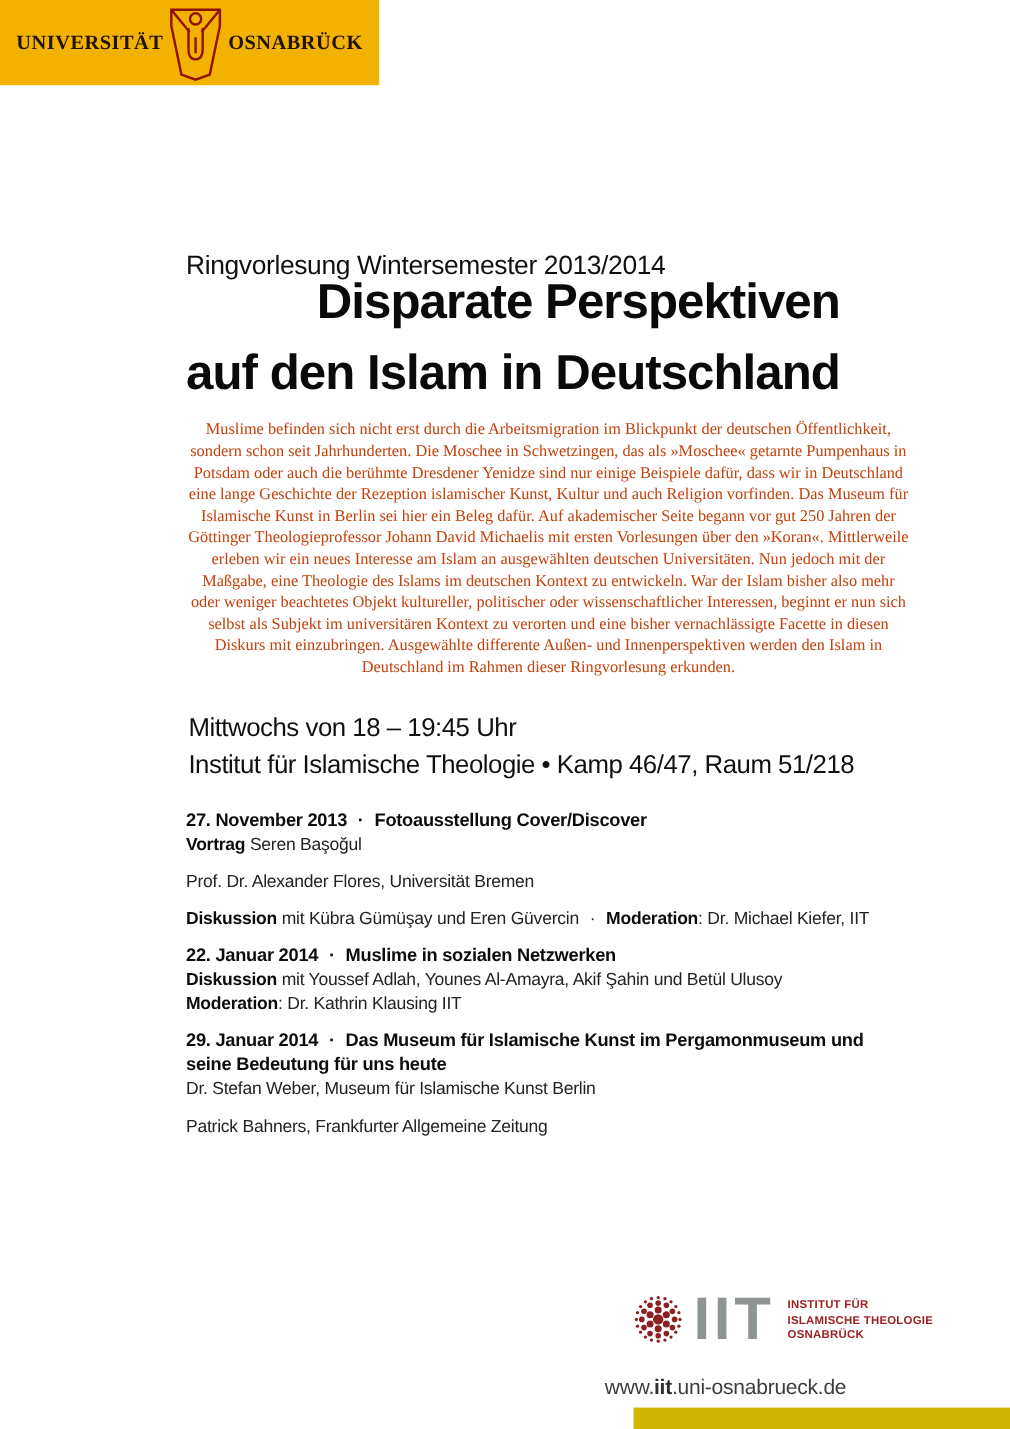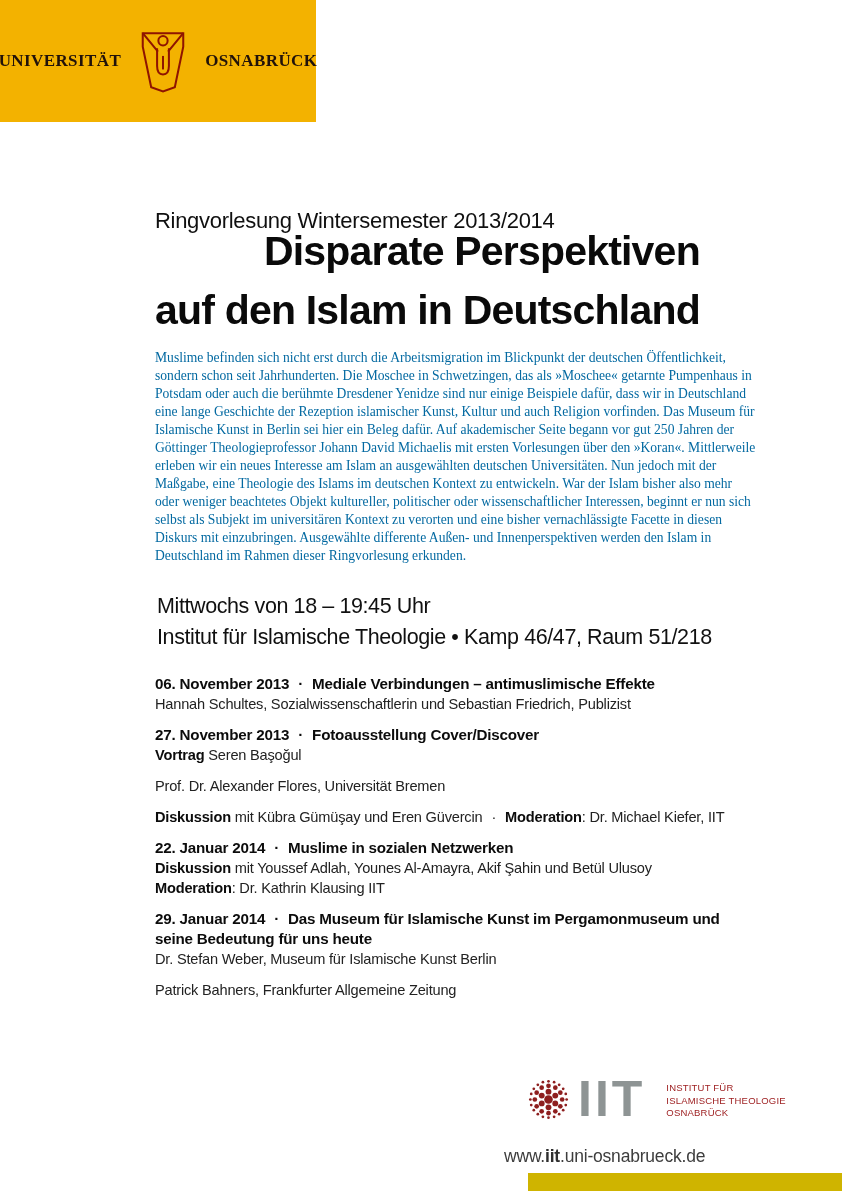--- a/index.html
+++ b/index.html
@@ -2,42 +2,42 @@
 <html lang="de" style="--brand-yellow: #f3b200; --bar-gold: #cfb400; --iit-red: #9e2022; --iit-gray: #8e9494;"><head>
 <meta charset="utf-8">
 <style>
   html,body{margin:0;padding:0;}
   body{
     width:842px;height:1191px;background:#ffffff;position:relative;
     font-family:"Liberation Sans",sans-serif;color:#111;overflow:hidden;
   }
   
   .brandbox{
-    position:absolute;left:0;top:0;width:316px;height:122px;
+    position:absolute;left:0;top:0;width:316px;height:71px;
     background:var(--brand-yellow,#f3b200);
-    display:flex;align-items:center;justify-content:center;gap:15px;
+    display:flex;align-items:center;justify-content:center;gap:0;
   }
   .brand-word{
     font-family:"Liberation Serif",serif;font-size:17px;font-weight:600;
     color:#21120a;letter-spacing:.4px;white-space:nowrap;
   }
   .emblem{width:54px;height:74px;flex:0 0 auto;}
   
   .kicker{
     position:absolute;left:155px;top:184px;font-size:22px;letter-spacing:-.3px;color:#101010;margin-top:24px;
   }
   .main-title{
     position:absolute;left:155px;top:222px;font-size:41px;font-weight:700;
     line-height:59px;letter-spacing:-.8px;color:#0a0a0a;white-space:nowrap;text-align:right;
   }
   
   .intro{
     position:absolute;left:155px;top:349px;width:604px;
     font-family:"Liberation Serif",serif;font-size:13.6px;line-height:18px;
-    color:#0369a1;text-align:left;
+    color:#c2410c;text-align:center;
   }
   
   .subhead{
     position:absolute;left:157px;top:591px;font-size:21.5px;line-height:31px;
     letter-spacing:-.4px;color:#101010;
   }
   
   .events{position:absolute;left:155px;top:674px;width:606px;}
   .event{margin-bottom:11px;line-height:20px;}
   .event-head{font-weight:700;font-size:15.2px;letter-spacing:-.2px;color:#0c0c0c;}
@@ -45,22 +45,22 @@
   .dot{display:inline-block;margin:0 9px;}
   .lbl{font-weight:700;color:#0c0c0c;}
   
   .iit-logo{position:absolute;left:528px;top:1079px;display:flex;align-items:flex-start;gap:7px;}
   .rosette{width:41px;height:41px;flex:0 0 auto;}
   .iit-mark{
     font-weight:700;font-size:50px;line-height:41px;letter-spacing:3px;
     color:var(--iit-gray,#8e9494);margin-left:2px;
   }
   .inst-block{
-    margin-left:14px;padding-top:3px;
-    font-size:9.5px;font-weight:400;line-height:12.5px;letter-spacing:.2px;
+    margin-left:4px;padding-top:3px;
+    font-size:9.5px;font-weight:700;line-height:12.5px;letter-spacing:.2px;
     color:var(--iit-red,#9e2022);white-space:nowrap;
   }
   .site-url{
     position:absolute;left:504px;top:1146px;font-size:17.5px;letter-spacing:-.2px;color:#3d3d3d;
   }
   .site-url .b{font-weight:700;color:#2e2e2e;}
   .gold-bar{
     position:absolute;left:528px;top:1173px;width:314px;height:18px;
     background:var(--bar-gold,#cfb400);
   }
@@ -88,24 +88,20 @@
 
 <div class="intro">Muslime befinden sich nicht erst durch die Arbeitsmigration im Blickpunkt der deutschen Öffentlichkeit, sondern schon seit Jahrhunderten. Die Moschee in Schwetzingen, das als »Moschee« getarnte Pumpenhaus in Potsdam oder auch die berühmte Dresdener Yenidze sind nur einige Beispiele dafür, dass wir in Deutschland eine lange Geschichte der Rezeption islamischer Kunst, Kultur und auch Religion vorfinden. Das Museum für Islamische Kunst in Berlin sei hier ein Beleg dafür. Auf akademischer Seite begann vor gut 250 Jahren der Göttinger Theologieprofessor Johann David Michaelis mit ersten Vorlesungen über den »Koran«. Mittlerweile erleben wir ein neues Interesse am Islam an ausgewählten deutschen Universitäten. Nun jedoch mit der Maßgabe, eine Theologie des Islams im deutschen Kontext zu entwickeln. War der Islam bisher also mehr oder weniger beachtetes Objekt kultureller, politischer oder wissenschaftlicher Interessen, beginnt er nun sich selbst als Subjekt im universitären Kontext zu verorten und eine bisher vernachlässigte Facette in diesen Diskurs mit einzubringen. Ausgewählte differente Außen- und Innenperspektiven werden den Islam in Deutschland im Rahmen dieser Ringvorlesung erkunden.</div>
 
 <div class="subhead">
   <div>Mittwochs von 18 – 19:45 Uhr</div>
   <div>Institut für Islamische Theologie • Kamp 46/47, Raum 51/218</div>
 </div>
 
 <div class="events">
 
-  <div class="event">
-    <div class="event-head"><span>06. November 2013</span><span class="dot">·</span><span>Mediale Verbindungen – antimuslimische Effekte</span></div>
-    <div class="event-detail">Hannah Schultes, Sozialwissenschaftlerin und Sebastian Friedrich, Publizist</div>
-  </div>
 
   <div class="event">
     <div class="event-head"><span>27. November 2013</span><span class="dot">·</span><span>Fotoausstellung Cover/Discover</span></div>
     <div class="event-detail"><span class="lbl">Vortrag</span><span> Seren Başoğul</span></div>
   </div>
 
   <div class="event">
     <div class="event-detail">Prof. Dr. Alexander Flores, Universität Bremen</div>
   </div>
 

